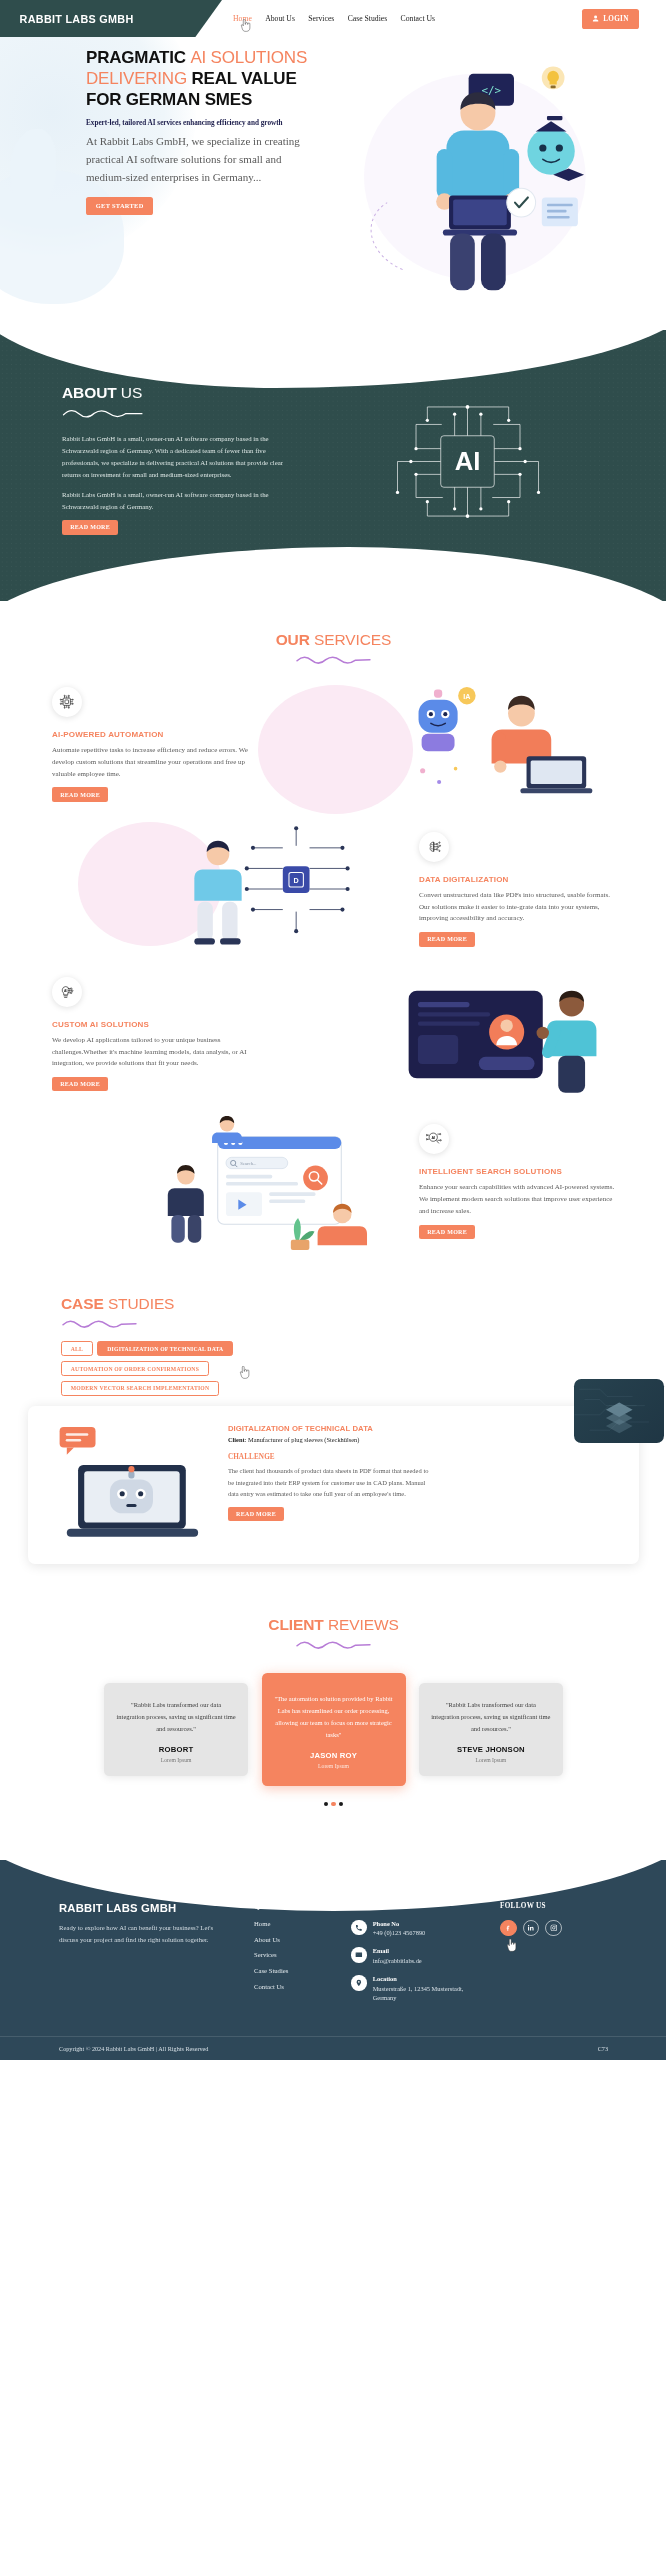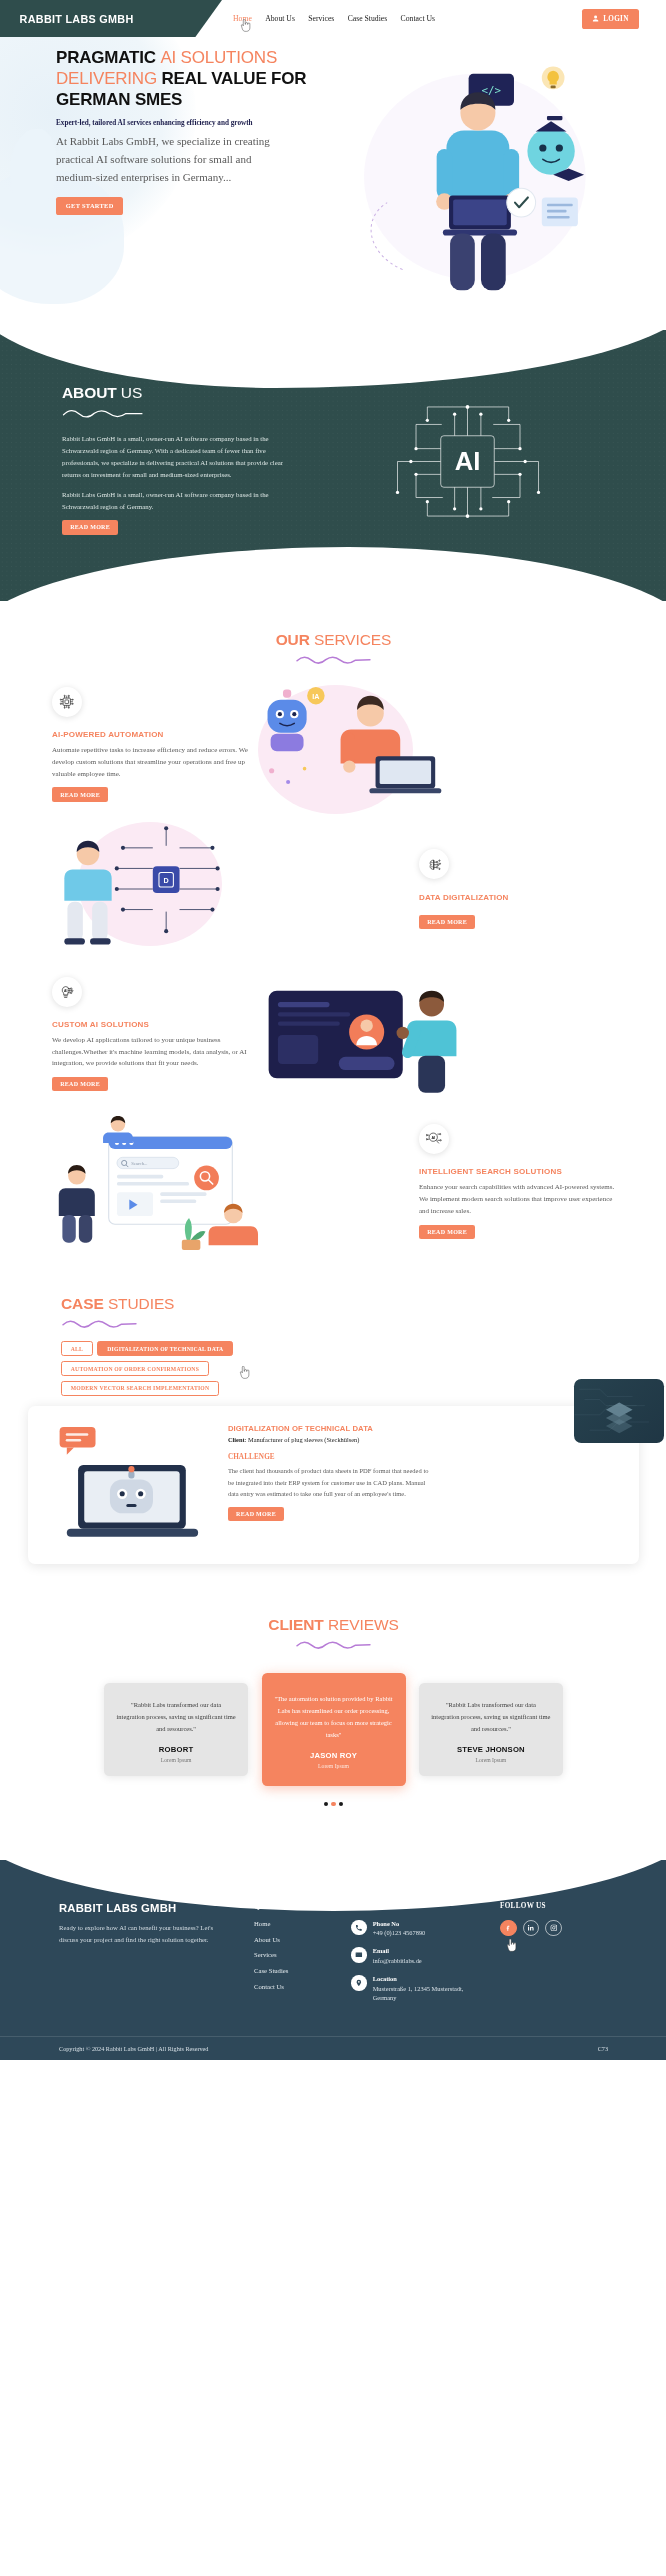--- a/index.html
+++ b/index.html
@@ -80,21 +80,21 @@
     letter-spacing:0.3px;cursor:pointer;
   }
   .login-btn svg{width:7.2px;height:7.2px;fill:#fff;}
 
   .cursor{
     position:absolute;width:11.3px;height:13.4px;z-index:60;pointer-events:none;
   }
   .cursor svg{width:100%;height:100%;}
 
   .hero-inner{position:relative;z-index:10;display:flex;padding-top:11.3px;}
-  .hero-text{width:330px;padding-left:56px;}
+  .hero-text{width:330px;padding-left:86px;}
   .hero-h1{
     font-family:"Liberation Sans", sans-serif;
     font-size:17px;line-height:1.22;font-weight:700;letter-spacing:-0.2px;
     color:#111;
   }
   .hero-h1 .coral{color:var(--coral);font-weight:400;}
   .hero-sub{
     margin-top:8.8px;font-size:7.2px;font-weight:700;color:var(--navy);
     font-family:"Liberation Serif", serif;
   }
@@ -168,21 +168,21 @@
     width:30px;height:30px;border-radius:50%;background:#fff;
     box-shadow:0 1px 6.2px rgba(0,0,0,.13);
     display:flex;align-items:center;justify-content:center;margin-bottom:13.4px;
   }
   .svc-title{
     font-family:"Liberation Sans", sans-serif;
     color:var(--coral);font-size:8px;font-weight:700;letter-spacing:0.2px;
     margin-bottom:5.7px;
   }
   .svc-desc{font-size:7px;line-height:1.68;color:var(--body-gray);}
-  .svc-art{flex:1;display:flex;align-items:center;justify-content:flex-start;
+  .svc-art{flex:1;display:flex;align-items:center;justify-content:flex-end;
     position:relative;min-height:118px;}
   .pink-blob{
     position:absolute;width:155px;height:129px;border-radius:50%;
     background:#FBEAF4;z-index:0;
   }
 
   
   .cases{padding:23px 0 27px 0;background:#fff;position:relative;}
   .cases-head{padding:0 61px;}
   .cases .h-section{color:var(--coral);}
@@ -527,20 +527,21 @@
             <circle cx="21.5" cy="10" r="1.6"></circle>
               <circle cx="23.5" cy="15" r="1.6"></circle>
               <circle cx="21.5" cy="20" r="1.6"></circle>
             <circle cx="26" cy="7" r="1.2"></circle>
               <circle cx="27" cy="13" r="1.2"></circle>
               <circle cx="26" cy="23" r="1.2"></circle>
             <path d="M10 11h3M10 15h2M10 19h3"></path>
           </svg>
         </div>
         <div class="svc-title">DATA DIGITALIZATION</div>
+        <p class="svc-desc">Convert unstructured data like PDFs into structured, usable formats. Our solutions make it easier to inte-grate data into your systems, improving accessibility and accuracy.</p>
         <button class="btn-read">READ MORE</button>
       </div>
       <div class="svc-art">
         <div class="pink-blob" style="left:26px;top:0;width:144px;height:124px;"></div>
         <svg width="216" height="134" viewBox="0 0 420 260" style="position:relative;z-index:2">
           <g stroke="#2A3557" stroke-width="1.6" fill="none">
             <path d="M248 50 H 310 M248 90 H 320 M248 130 H 320 M248 170 H 310"></path>
             <path d="M196 50 H 140 M196 90 H 128 M196 130 H 128 M196 170 H 140"></path>
             <path d="M222 46 V 14 M222 174 V 210"></path>
           </g>

